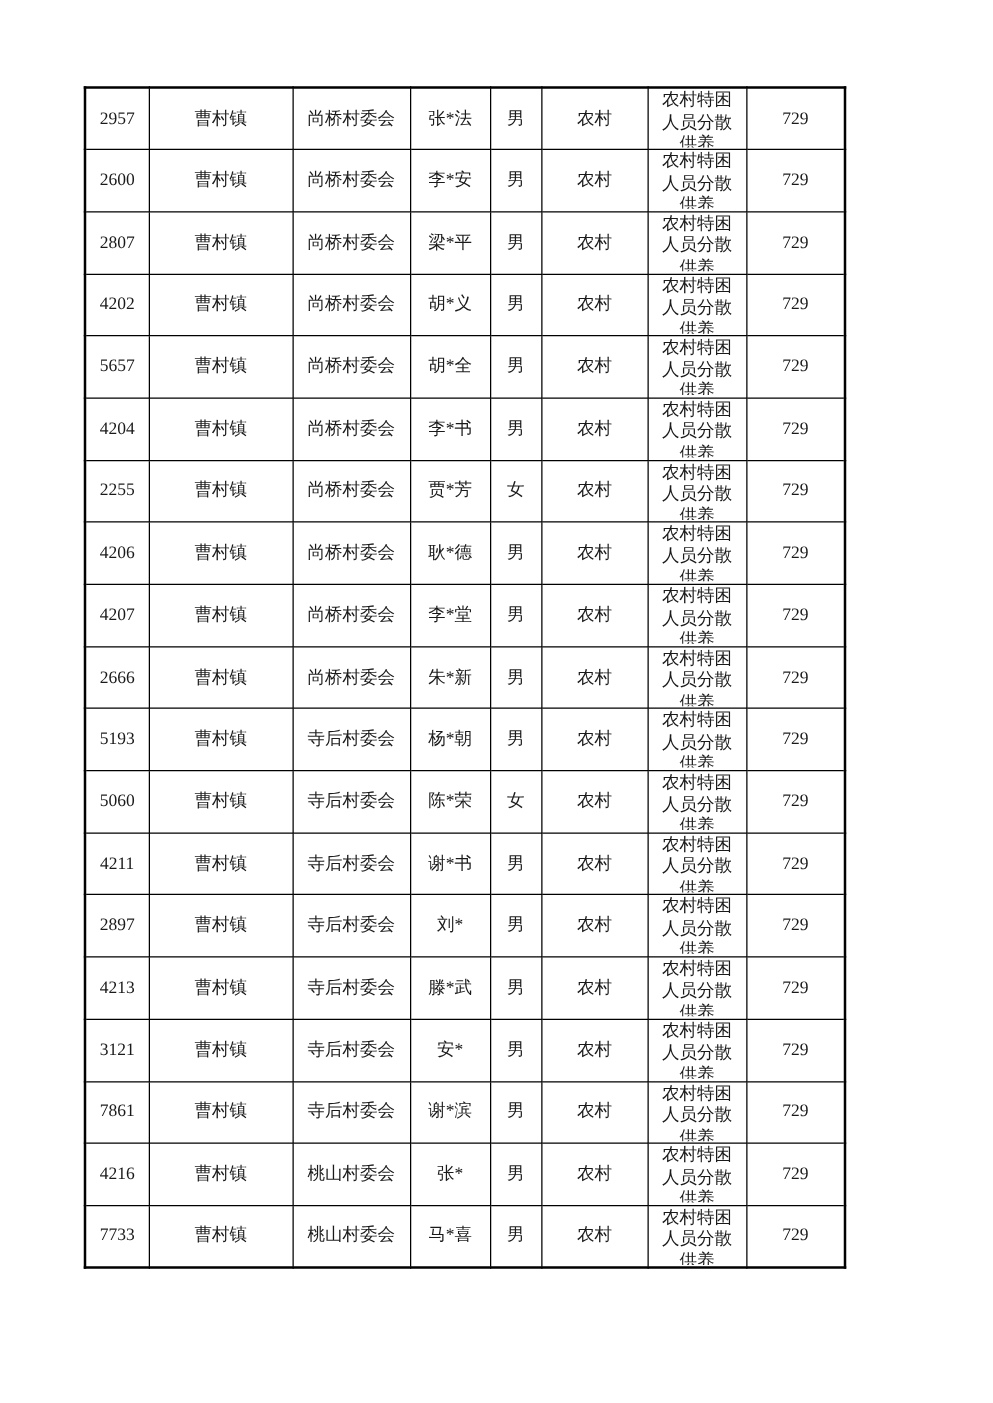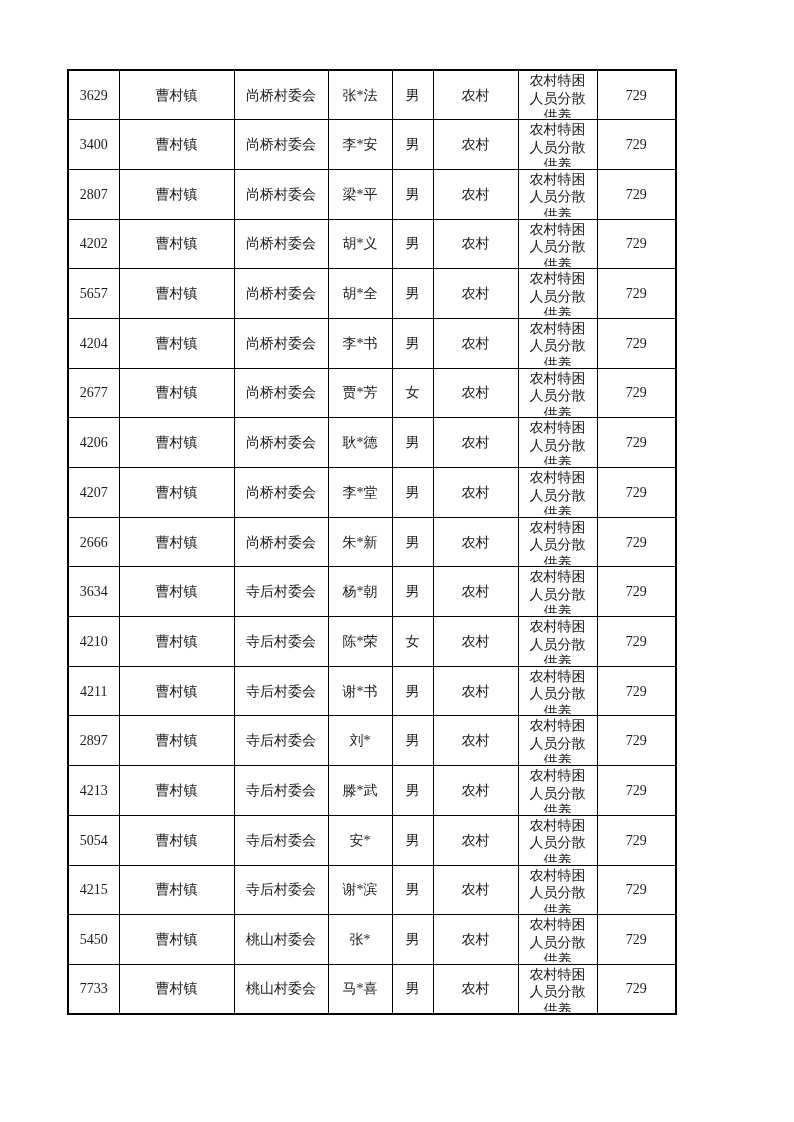--- a/index.html
+++ b/index.html
@@ -68,33 +68,33 @@
       <col style="width:115px">
       <col style="width:94px">
       <col style="width:64px">
       <col style="width:41px">
       <col style="width:85px">
       <col style="width:79px">
       <col style="width:79px">
     </colgroup>
     <tbody>
         <tr>
-    <td>3629</td>
+    <td>2957</td>
     <td>曹村镇</td>
     <td>尚桥村委会</td>
     <td>张*法</td>
     <td>男</td>
     <td>农村</td>
     <td class="cat-cell">
       <div class="cat-clip">农村特困人员分散供养</div>
     </td>
     <td>729</td>
   </tr>
         <tr>
-    <td>3400</td>
+    <td>2600</td>
     <td>曹村镇</td>
     <td>尚桥村委会</td>
     <td>李*安</td>
     <td>男</td>
     <td>农村</td>
     <td class="cat-cell">
       <div class="cat-clip">农村特困人员分散供养</div>
     </td>
     <td>729</td>
   </tr>
@@ -140,21 +140,21 @@
     <td>尚桥村委会</td>
     <td>李*书</td>
     <td>男</td>
     <td>农村</td>
     <td class="cat-cell">
       <div class="cat-clip">农村特困人员分散供养</div>
     </td>
     <td>729</td>
   </tr>
         <tr>
-    <td>2677</td>
+    <td>2255</td>
     <td>曹村镇</td>
     <td>尚桥村委会</td>
     <td>贾*芳</td>
     <td>女</td>
     <td>农村</td>
     <td class="cat-cell">
       <div class="cat-clip">农村特困人员分散供养</div>
     </td>
     <td>729</td>
   </tr>
@@ -188,33 +188,33 @@
     <td>尚桥村委会</td>
     <td>朱*新</td>
     <td>男</td>
     <td>农村</td>
     <td class="cat-cell">
       <div class="cat-clip">农村特困人员分散供养</div>
     </td>
     <td>729</td>
   </tr>
         <tr>
-    <td>3634</td>
+    <td>5193</td>
     <td>曹村镇</td>
     <td>寺后村委会</td>
     <td>杨*朝</td>
     <td>男</td>
     <td>农村</td>
     <td class="cat-cell">
       <div class="cat-clip">农村特困人员分散供养</div>
     </td>
     <td>729</td>
   </tr>
         <tr>
-    <td>4210</td>
+    <td>5060</td>
     <td>曹村镇</td>
     <td>寺后村委会</td>
     <td>陈*荣</td>
     <td>女</td>
     <td>农村</td>
     <td class="cat-cell">
       <div class="cat-clip">农村特困人员分散供养</div>
     </td>
     <td>729</td>
   </tr>
@@ -248,45 +248,45 @@
     <td>寺后村委会</td>
     <td>滕*武</td>
     <td>男</td>
     <td>农村</td>
     <td class="cat-cell">
       <div class="cat-clip">农村特困人员分散供养</div>
     </td>
     <td>729</td>
   </tr>
         <tr>
-    <td>5054</td>
+    <td>3121</td>
     <td>曹村镇</td>
     <td>寺后村委会</td>
     <td>安*</td>
     <td>男</td>
     <td>农村</td>
     <td class="cat-cell">
       <div class="cat-clip">农村特困人员分散供养</div>
     </td>
     <td>729</td>
   </tr>
         <tr>
-    <td>4215</td>
+    <td>7861</td>
     <td>曹村镇</td>
     <td>寺后村委会</td>
     <td>谢*滨</td>
     <td>男</td>
     <td>农村</td>
     <td class="cat-cell">
       <div class="cat-clip">农村特困人员分散供养</div>
     </td>
     <td>729</td>
   </tr>
         <tr>
-    <td>5450</td>
+    <td>4216</td>
     <td>曹村镇</td>
     <td>桃山村委会</td>
     <td>张*</td>
     <td>男</td>
     <td>农村</td>
     <td class="cat-cell">
       <div class="cat-clip">农村特困人员分散供养</div>
     </td>
     <td>729</td>
   </tr>

